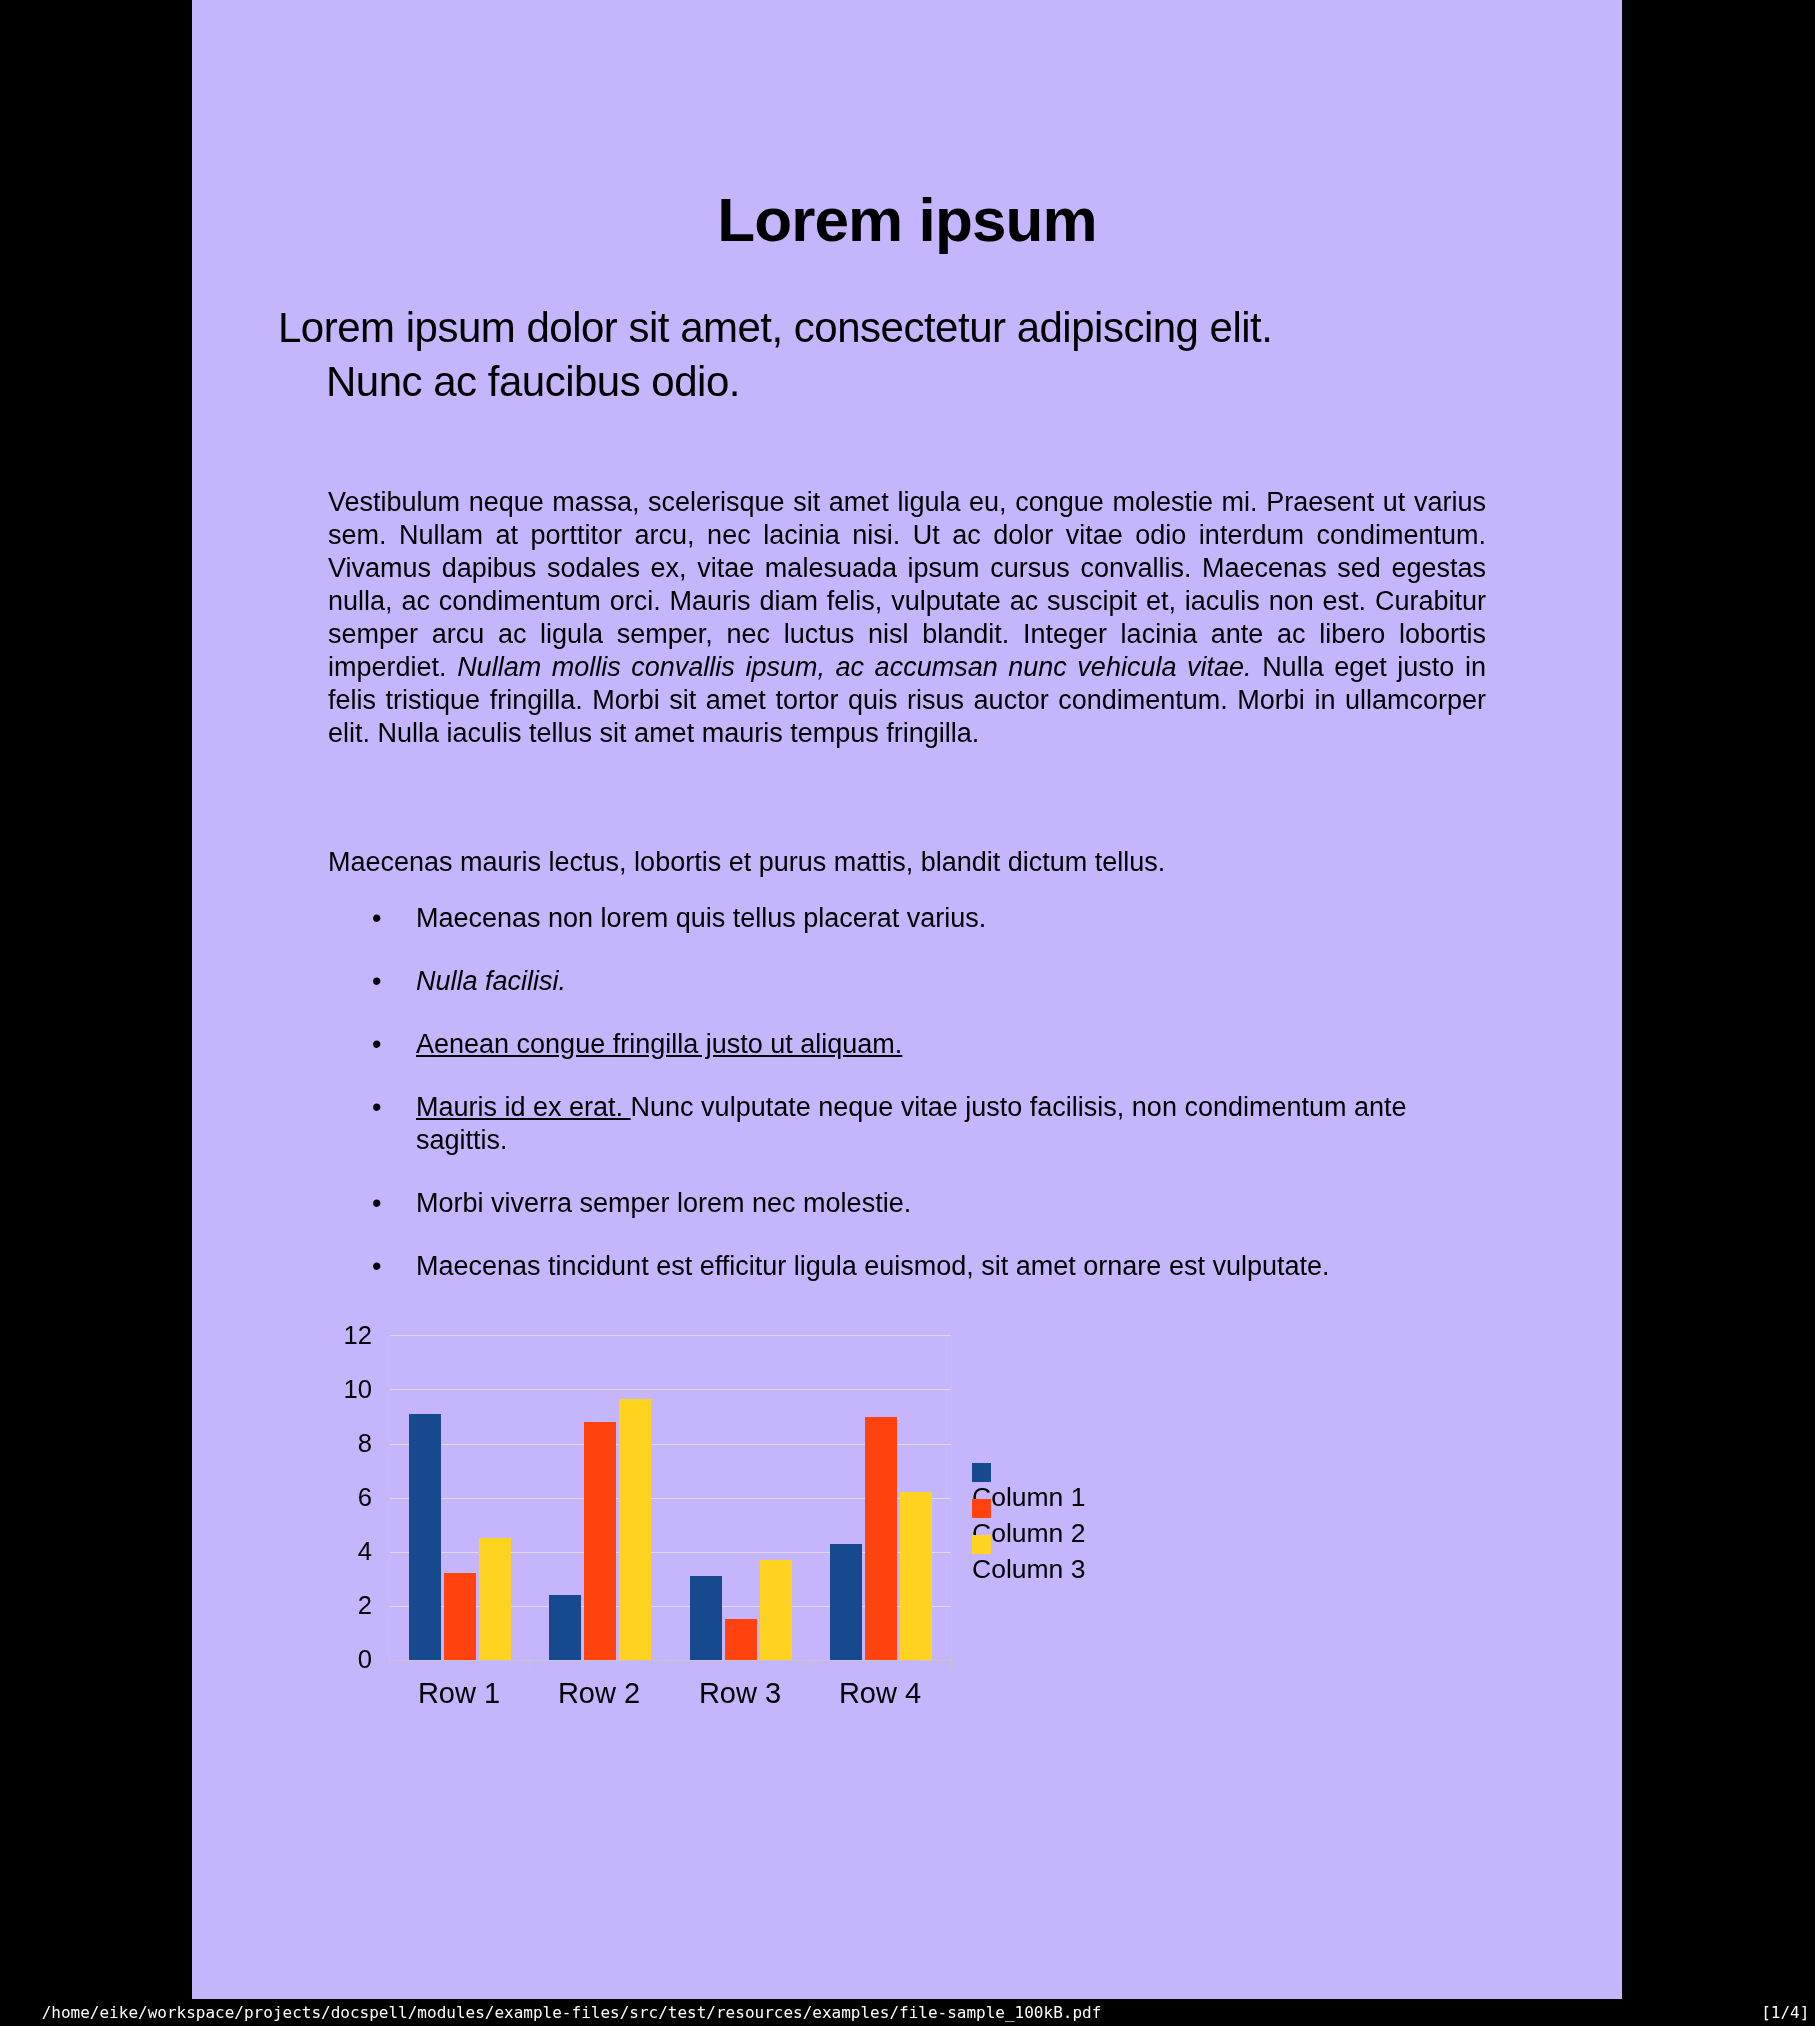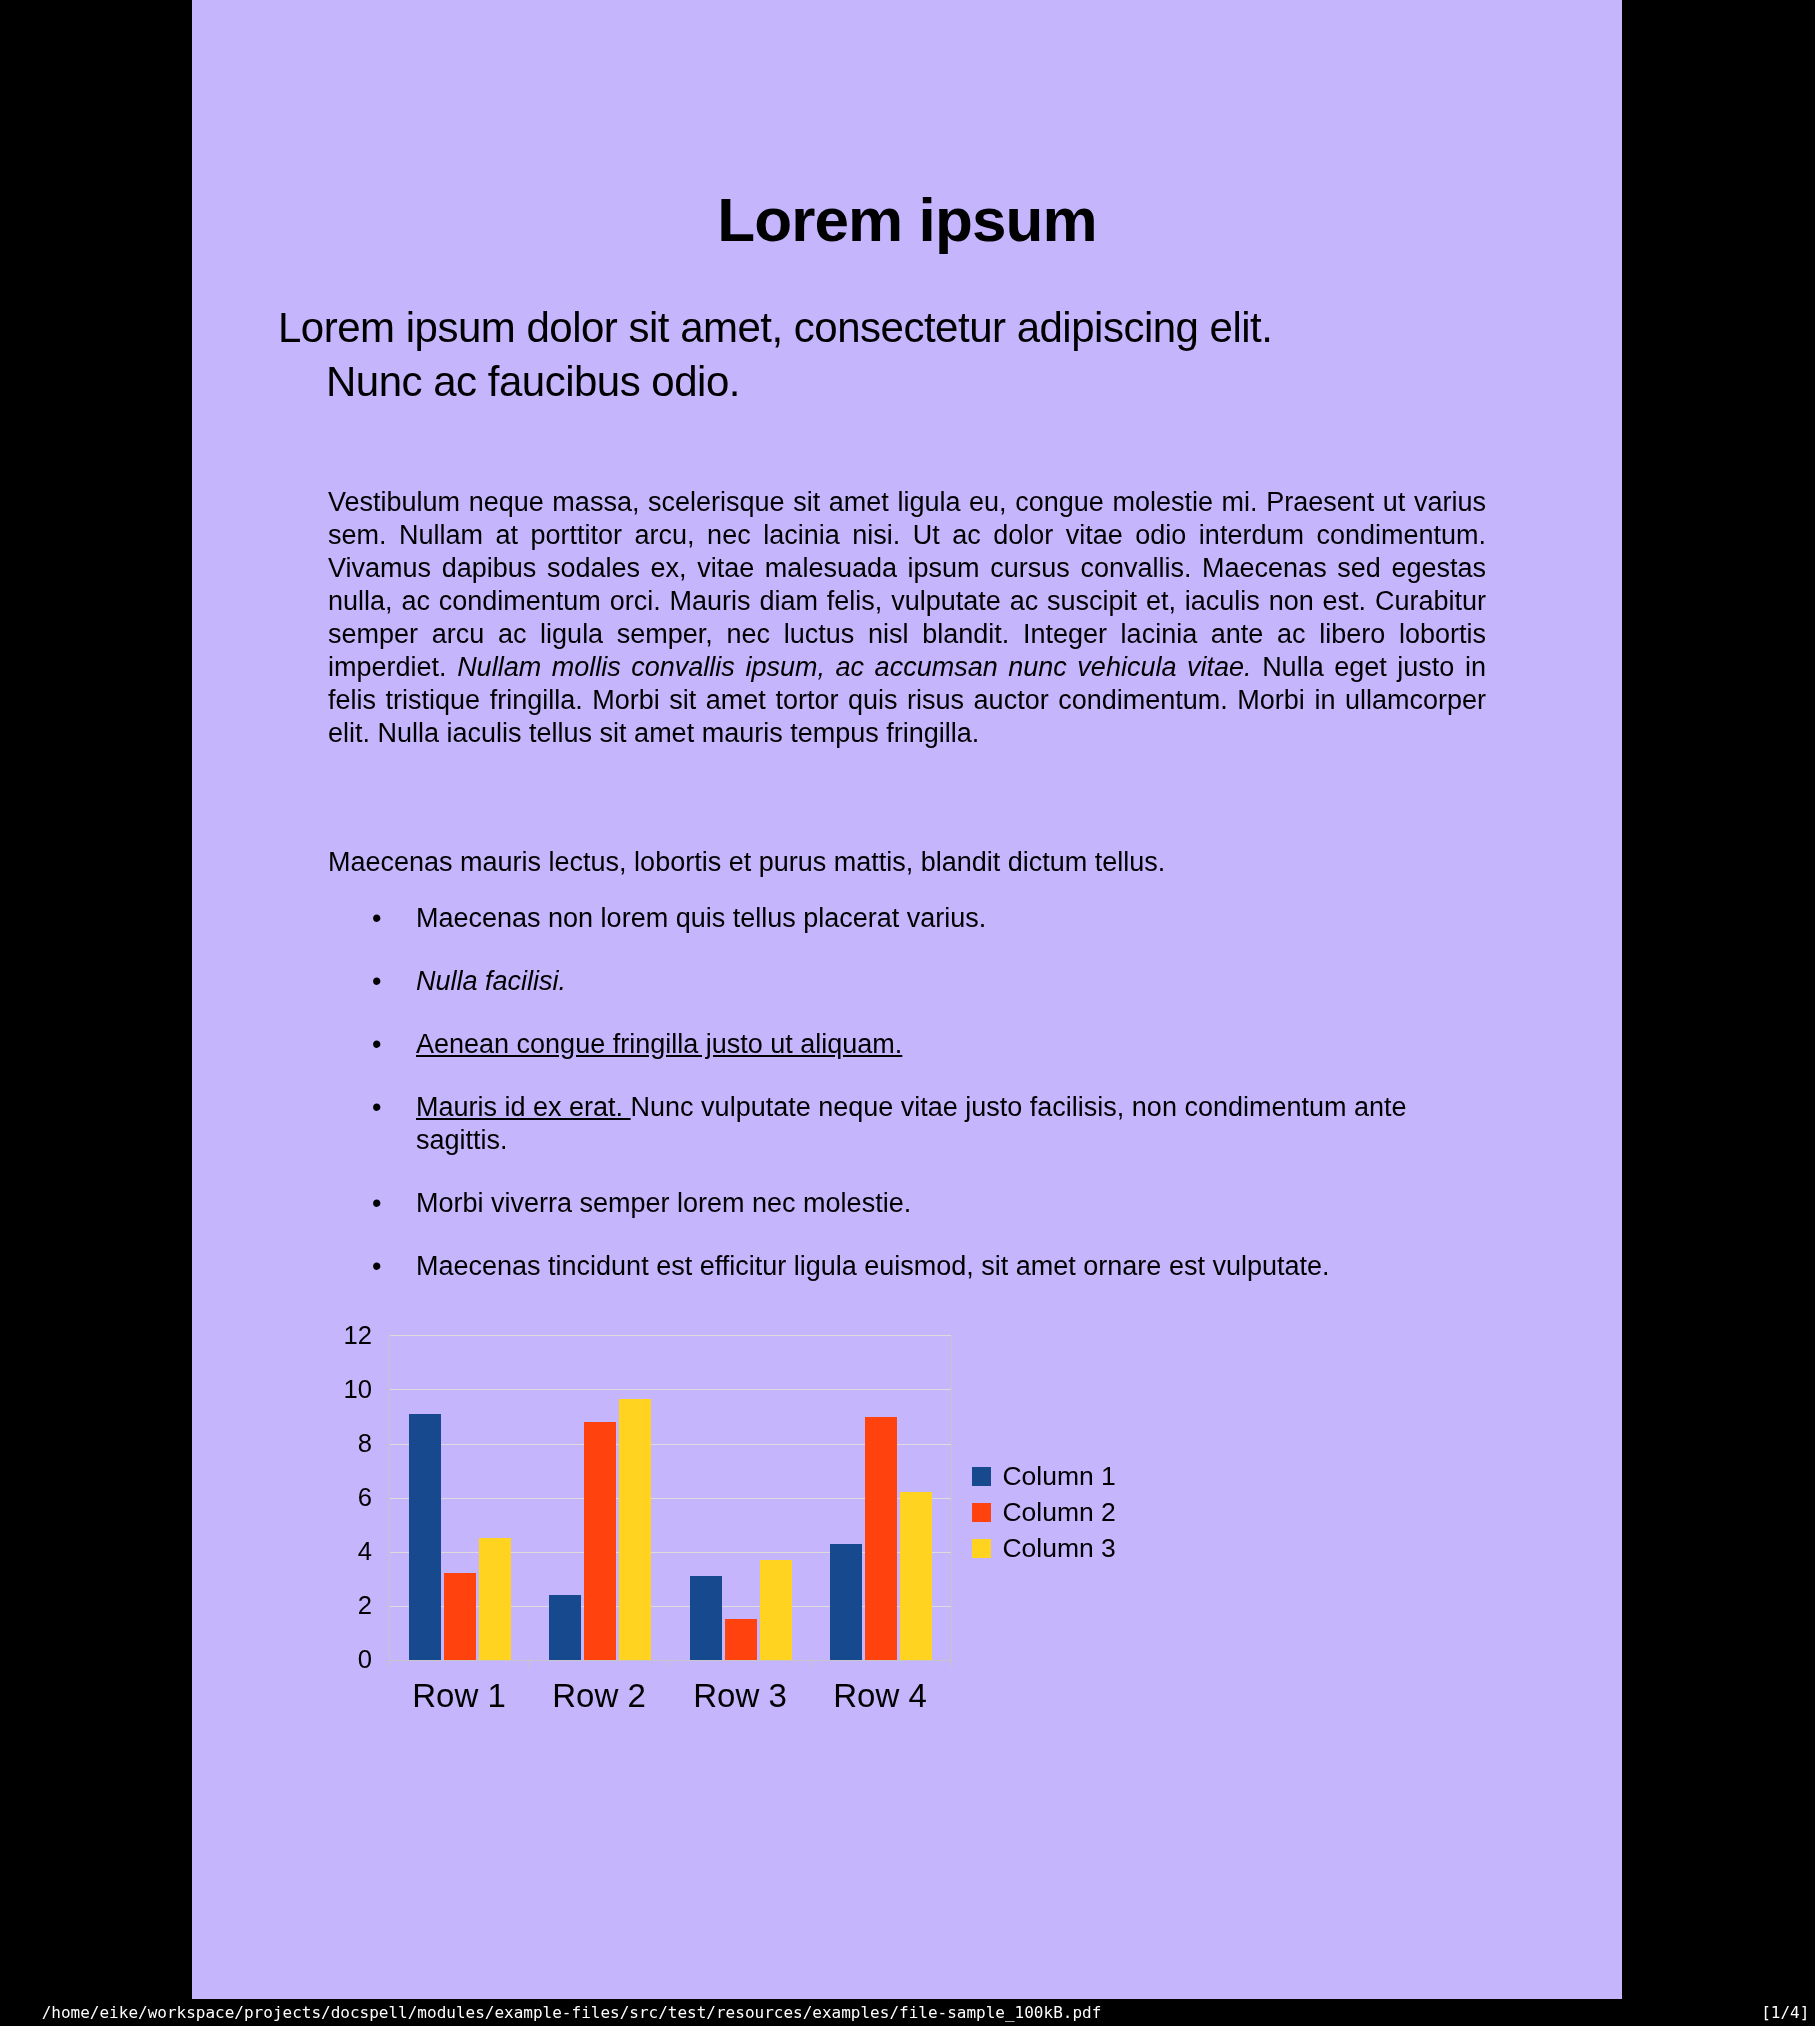--- a/index.html
+++ b/index.html
@@ -40,23 +40,23 @@
   .chart{position:absolute;left:0;top:1315px;width:1430px;height:407px;}
   .plot{position:absolute;left:197px;top:20px;width:561px;height:325px;
         border-left:0.9px solid #c6c6c6;border-right:0.9px solid #c6c6c6;
         border-bottom:0.9px solid #c6c6c6;}
   .gridline{position:absolute;left:0;width:100%;height:0.9px;background:#dcdcdc;}
   .bar{position:absolute;bottom:0;width:32px;}
   .ytick-label{position:absolute;left:0;width:180px;height:24.6px;
                text-align:right;font-size:25.6px;line-height:24.6px;color:#000;}
   .xtick{position:absolute;top:344px;width:0.9px;height:8.5px;background:#c6c6c6;}
   .xcat-label{position:absolute;top:362px;transform:translateX(-50%);
-              font-size:33px;white-space:nowrap;color:#000;}
+              font-size:29px;white-space:nowrap;color:#000;}
   .legend{position:absolute;left:780px;top:148px;}
-  .legend-item{display:flex;align-items:center;height:26.5px;margin-bottom:9.5px;}
+  .legend-item{display:flex;align-items:flex-start;height:26.5px;margin-bottom:9.5px;flex-direction:column;}
   .legend-swatch{width:19px;height:19px;margin-right:11.4px;flex:0 0 auto;}
   .legend-label{font-size:26.5px;white-space:nowrap;}
 
   
   .statusbar{position:absolute;left:0;bottom:0;width:100%;height:27.4px;
              background:#000;color:#fff;display:flex;align-items:center;
              justify-content:space-between;box-sizing:border-box;padding:0 5.7px;
              font-family:"DejaVu Sans Mono","Liberation Mono",monospace;
              font-size:16px;}
   .statusbar span{white-space:nowrap;margin-left:36px;}

